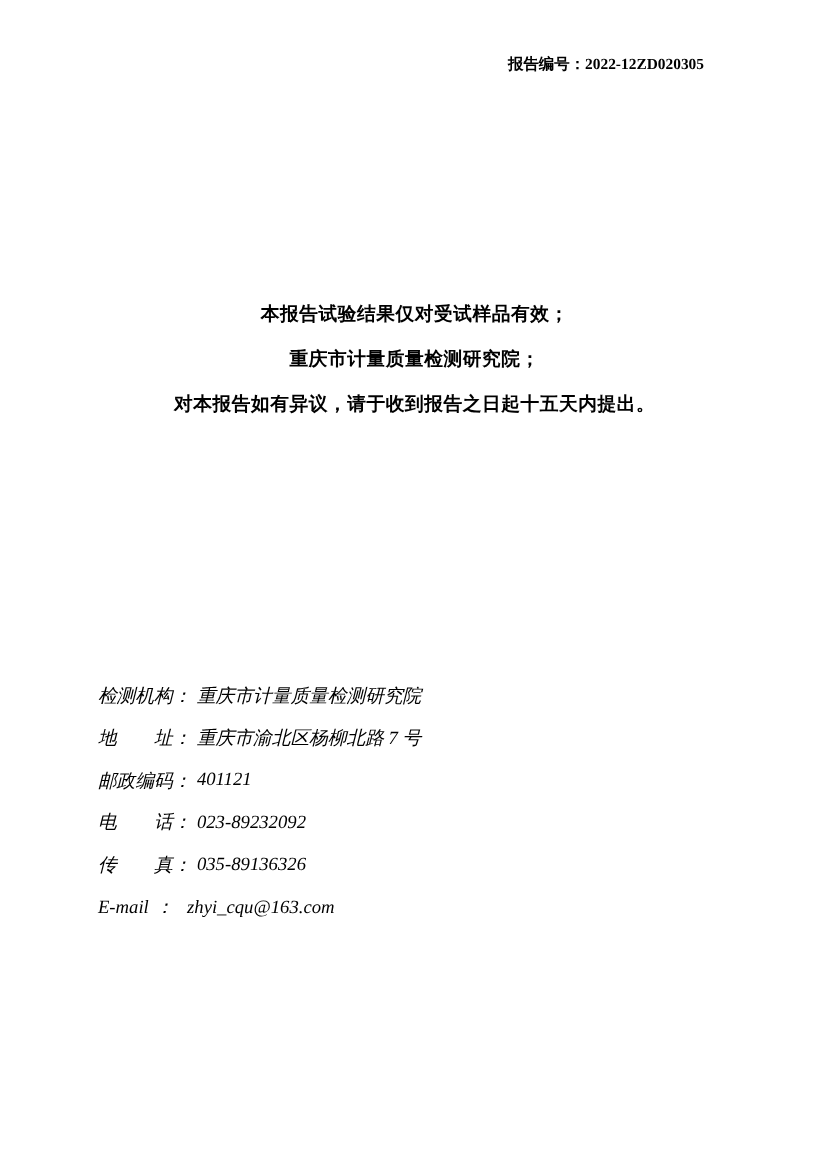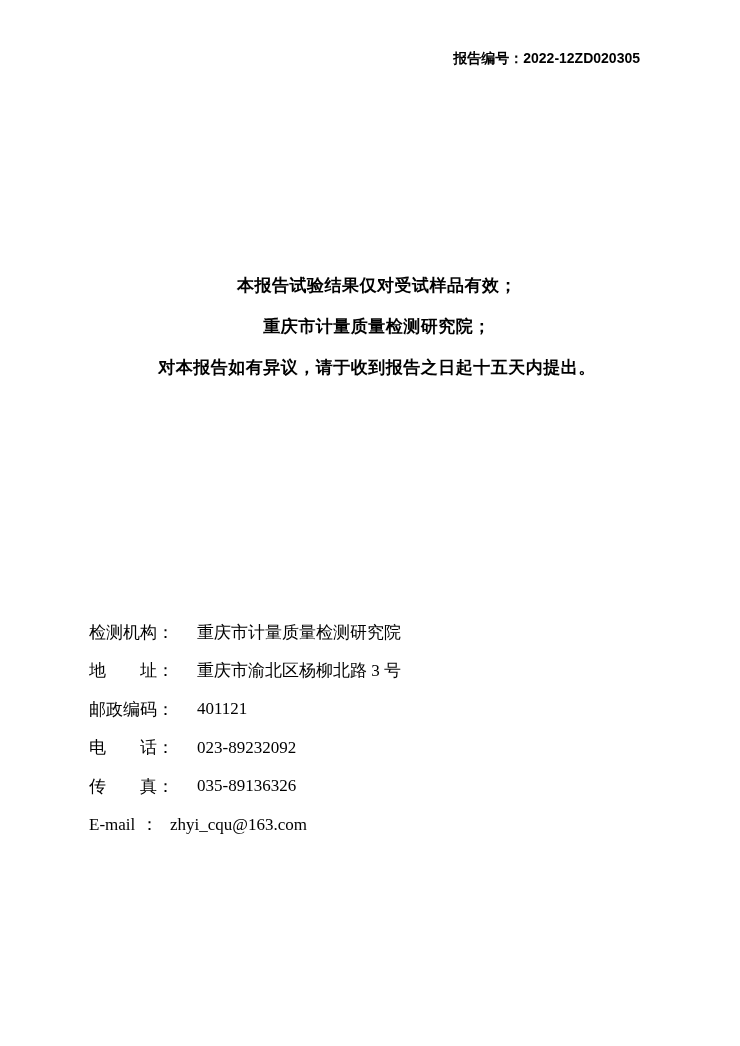--- a/index.html
+++ b/index.html
@@ -13,21 +13,21 @@
     height: 1046px;
     background: #ffffff;
     color: #000000;
     font-family: "Liberation Serif", serif;
     overflow: hidden;
   }
   .report-no {
     position: absolute;
     top: 50px;
     right: 100px;
-    font-family: Liberation Sans, sans-serif;
+    font-family: Liberation Serif, serif;
     font-weight: bold;
     font-size: 14px;
     white-space: nowrap;
   }
   .title {
     position: absolute;
     top: 149px;
     left: 0;
     right: 10px;
     margin: 0;
@@ -56,39 +56,40 @@
     position: absolute;
     left: 89px;
     top: 613px;
     font-size: 17px;
   }
   .contact .row {
     display: flex;
     align-items: center;
     height: 38.5px;
     white-space: nowrap;
+    font-style: italic;
   }
   .contact .lbl {
     display: inline-block;
   }
   .contact .lbl.just {
     width: 68px;
     text-align: justify;
     text-align-last: justify;
   }
   .contact .lbl.latin {
     width: 52px;
     text-align: left;
   }
   .contact .colon {
     display: inline-block;
   }
   .contact .val {
     display: inline-block;
-    margin-left: 23px;
+    margin-left: 5px;
   }
   .contact .val.latin-gap {
     margin-left: 12px;
   }
 </style>
 </head>
 <body>
 
 <div class="page">
 
@@ -105,21 +106,21 @@
 
     <div class="row">
       <span class="lbl just">检测机构</span>
         <span class="colon">：</span>
         <span class="val">重庆市计量质量检测研究院</span>
     </div>
 
     <div class="row">
       <span class="lbl just">地址</span>
         <span class="colon">：</span>
-        <span class="val">重庆市渝北区杨柳北路 3 号</span>
+        <span class="val">重庆市渝北区杨柳北路 7 号</span>
     </div>
 
     <div class="row">
       <span class="lbl just">邮政编码</span>
         <span class="colon">：</span>
         <span class="val">401121</span>
     </div>
 
     <div class="row">
       <span class="lbl just">电话</span>

